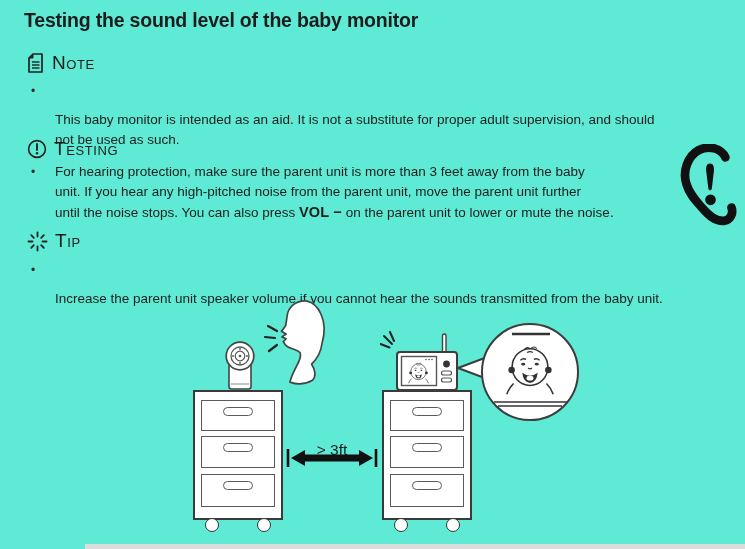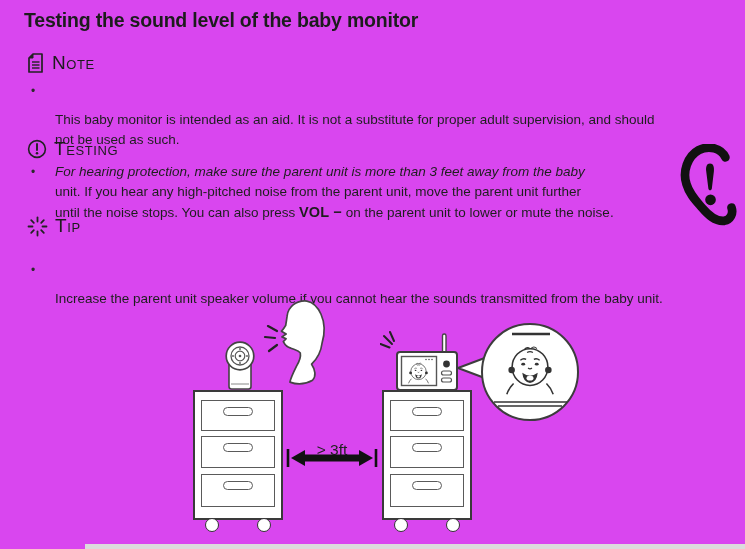--- a/index.html
+++ b/index.html
@@ -1,17 +1,17 @@
 <!DOCTYPE html>
 <html><head>
 <meta charset="utf-8">
 <style>
   html,body{margin:0;padding:0;background:#ffffff;}
   body{width:745px;height:549px;font-family:"Liberation Sans",sans-serif;color:#1c1c1c;}
-  .page{position:relative;width:745px;height:549px;overflow:hidden;background:#d946ef;}
+  .page{position:relative;width:745px;height:549px;overflow:hidden;background:#5eead4;}
   .title{position:absolute;left:24px;top:9px;font-size:19.5px;font-weight:bold;letter-spacing:-0.2px;}
   .sec-head{position:absolute;display:flex;align-items:center;gap:7px;}
   .sec-head .hd-text{font-size:19px;font-variant:small-caps;letter-spacing:0.6px;line-height:22px;text-align:center;}
   .sec-head svg{display:block;}
   .bullet{position:absolute;font-size:12px;line-height:20px;color:#2a2a2a;}
   .body-line{position:absolute;font-size:13.5px;line-height:20px;color:#1e1e1e;}
   .multiline{white-space:pre-line;margin-top:29px;}
   .body-line b{font-size:14.5px;letter-spacing:0.2px;}
   .dist-label{position:absolute;left:284px;top:441px;width:96px;text-align:center;font-size:15.5px;color:#222;}
   .cabinet{position:absolute;width:90px;height:130px;border:2px solid #3a3a3a;background:#fff;box-sizing:border-box;}
@@ -46,31 +46,31 @@
 
   <div class="sec-head" style="left:27px;top:138px;">
     <svg width="20" height="20" viewBox="0 0 20 20">
       <circle cx="10" cy="10" r="8.4" fill="none" stroke="#222" stroke-width="1.6"></circle>
       <line x1="10" y1="5" x2="10" y2="11" stroke="#222" stroke-width="1.9" stroke-linecap="round"></line>
       <circle cx="10" cy="14.3" r="1.25" fill="#222"></circle>
     </svg>
     <span class="hd-text">Testing</span>
   </div>
   <span class="bullet" style="left:31px;top:162px;">•</span>
-  <div class="body-line" style="left:55px;top:162px;width:620px;font-style:italic;">For hearing protection, make sure the parent unit is more than 3 feet away from the baby</div>
+  <div class="body-line" style="left:55px;top:162px;width:620px;">For hearing protection, make sure the parent unit is more than 3 feet away from the baby</div>
   <div class="body-line" style="left:55px;top:202px;width:640px;"><span>until the noise stops. You can also press </span><b>VOL −</b><span> on the parent unit to lower or mute the noise.</span></div>
   <div class="body-line" style="left:55px;top:182px;width:620px;">unit. If you hear any high-pitched noise from the parent unit, move the parent unit further</div>
 
   <svg class="abs" style="left:680px;top:144px;" width="60" height="84" viewBox="0 0 58 82">
     <path d="M44,13 C40,4 28,1 18,6 C7,12 2,27 6,39 C9,49 15,55 21,62 C27,69 34,76 43,75 C49,74 52,68 50,62" fill="none" stroke="#111" stroke-width="8.5" stroke-linecap="round"></path>
     <path d="M29,19 C25.8,19 24.8,22.5 25.3,26.5 L27.4,43.5 C27.7,45.8 30.5,45.8 30.8,43.5 L32.8,26.5 C33.3,22.5 32.2,19 29,19 Z" fill="#111"></path>
     <circle cx="29.5" cy="54.5" r="5.2" fill="#111"></circle>
   </svg>
 
-  <div class="sec-head" style="left:27px;top:215px;">
+  <div class="sec-head" style="left:27px;top:230px;">
     <svg width="21" height="21" viewBox="0 0 21 21">
       <g stroke="#222" stroke-width="1.8" stroke-linecap="round">
         <line x1="10.5" y1="1.5" x2="10.5" y2="5.5"></line>
         <line x1="10.5" y1="15.5" x2="10.5" y2="19.5"></line>
         <line x1="1.5" y1="10.5" x2="5.5" y2="10.5"></line>
         <line x1="15.5" y1="10.5" x2="19.5" y2="10.5"></line>
         <line x1="4.2" y1="4.2" x2="6.8" y2="6.8"></line>
         <line x1="14.2" y1="14.2" x2="16.8" y2="16.8"></line>
         <line x1="4.2" y1="16.8" x2="6.8" y2="14.2"></line>
         <line x1="14.2" y1="6.8" x2="16.8" y2="4.2"></line>

